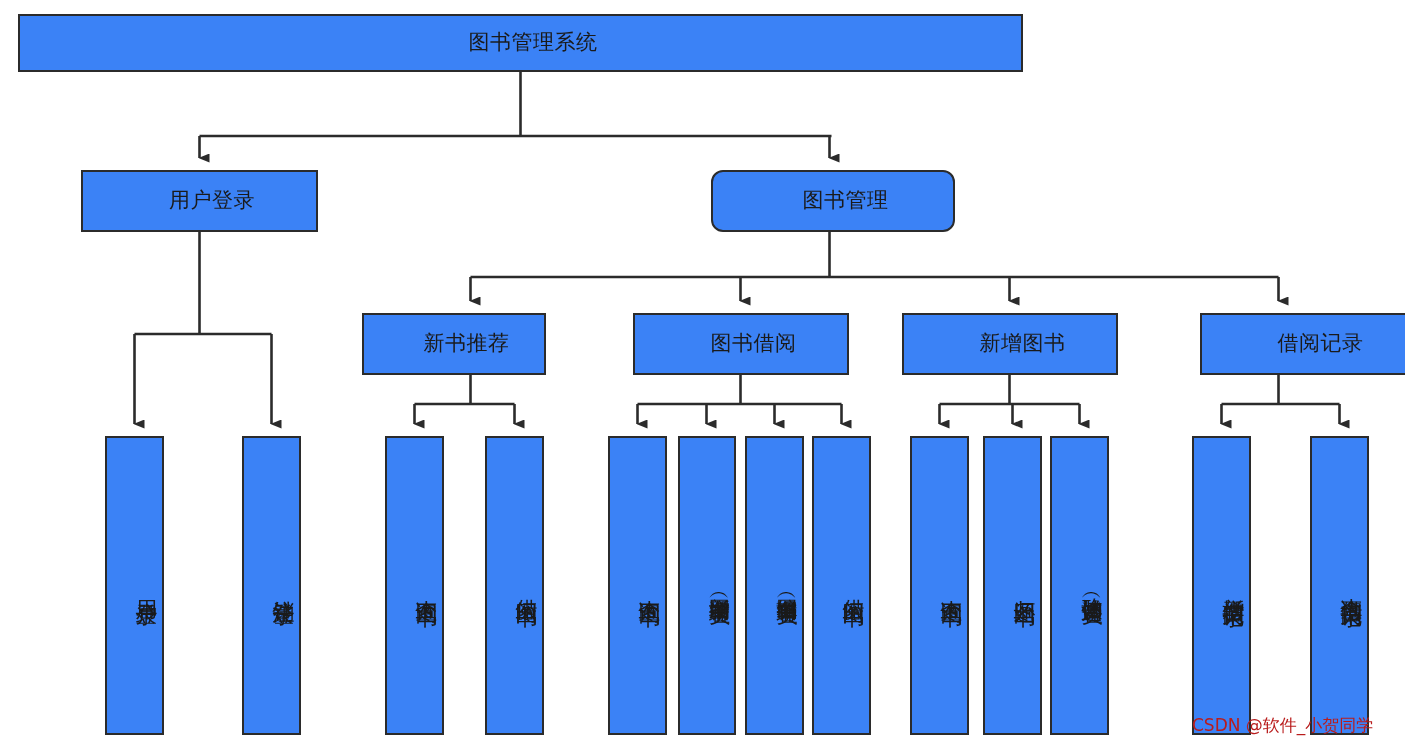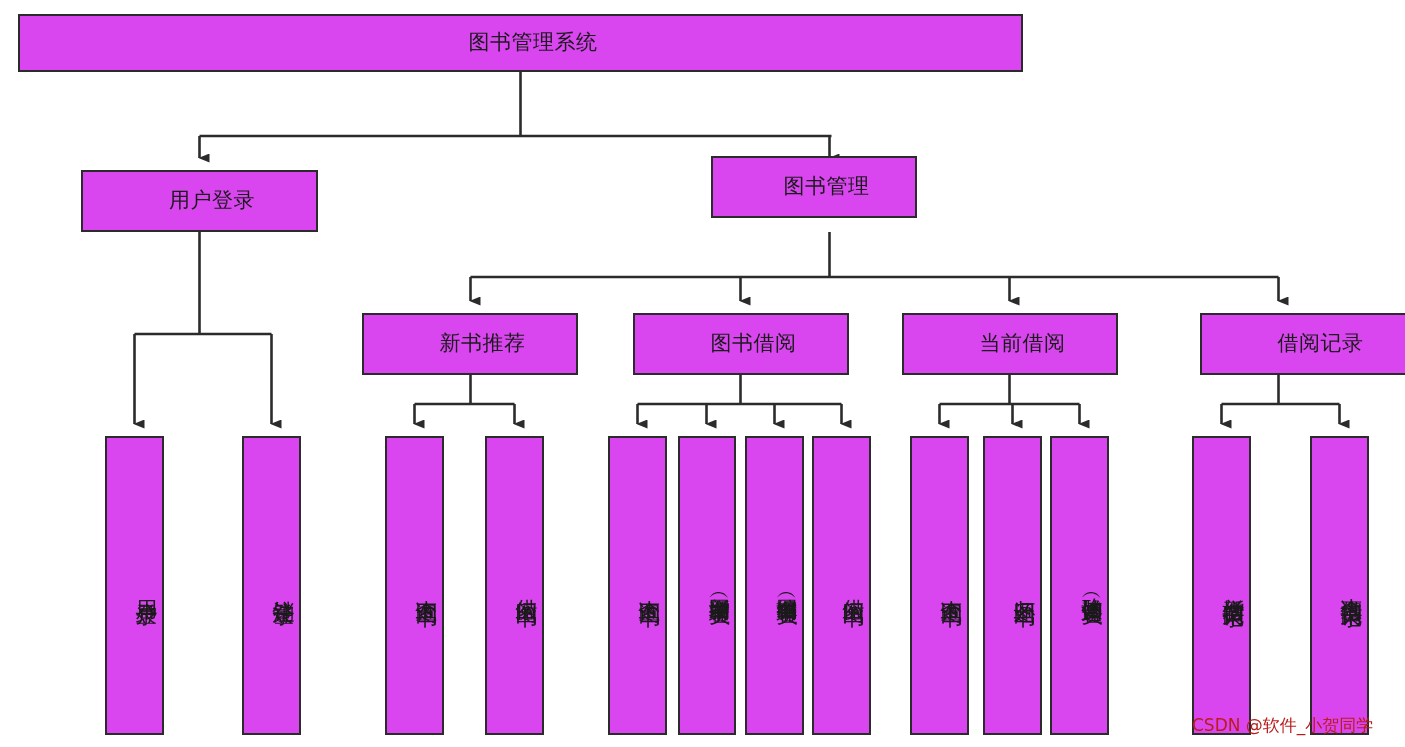--- a/index.html
+++ b/index.html
@@ -23,21 +23,21 @@
     position: absolute;
     left: 0;
     top: 0;
     width: 1405px;
     height: 747px;
     pointer-events: none;
   }
   .node {
     position: absolute;
     box-sizing: border-box;
-    background: #d946ef;
+    background: #3b82f6;
     border: 2px solid #2b2b2b;
     display: flex;
     align-items: center;
     justify-content: center;
     color: #1a1a1a;
     padding-left: 25px;
   }
   .node-label {
     display: block;
     text-align: center;
@@ -129,32 +129,32 @@
     </g>
   </svg>
 
   <div class="node horizontal" style="left:18px; top:14px; width:1005px; height:58px;">
     <span class="node-label">图书管理系统</span>
   </div>
 
   <div class="node horizontal" style="left:81px; top:170px; width:237px; height:62px;">
     <span class="node-label">用户登录</span>
   </div>
-  <div class="node horizontal" style="left:711px; top:156px; width:206px; height:62px;">
+  <div class="node horizontal" style="left:711px; top:170px; width:244px; height:62px;border-radius:12px;">
     <span class="node-label">图书管理</span>
   </div>
 
-  <div class="node horizontal" style="left:362px; top:313px; width:216px; height:62px;">
+  <div class="node horizontal" style="left:362px; top:313px; width:184px; height:62px;">
     <span class="node-label">新书推荐</span>
   </div>
   <div class="node horizontal" style="left:633px; top:313px; width:216px; height:62px;justify-content:center;">
     <span class="node-label">图书借阅</span>
   </div>
   <div class="node horizontal" style="left:902px; top:313px; width:216px; height:62px;">
-    <span class="node-label">当前借阅</span>
+    <span class="node-label">新增图书</span>
   </div>
   <div class="node horizontal" style="left:1200px; top:313px; width:216px; height:62px;">
     <span class="node-label">借阅记录</span>
   </div>
 
   <div class="node vertical" style="left:105px; top:436px; width:59px; height:299px;">
     <span class="node-label">用户登录</span>
   </div>
   <div class="node vertical" style="left:242px; top:436px; width:59px; height:299px;">
     <span class="node-label">注销登录</span>

